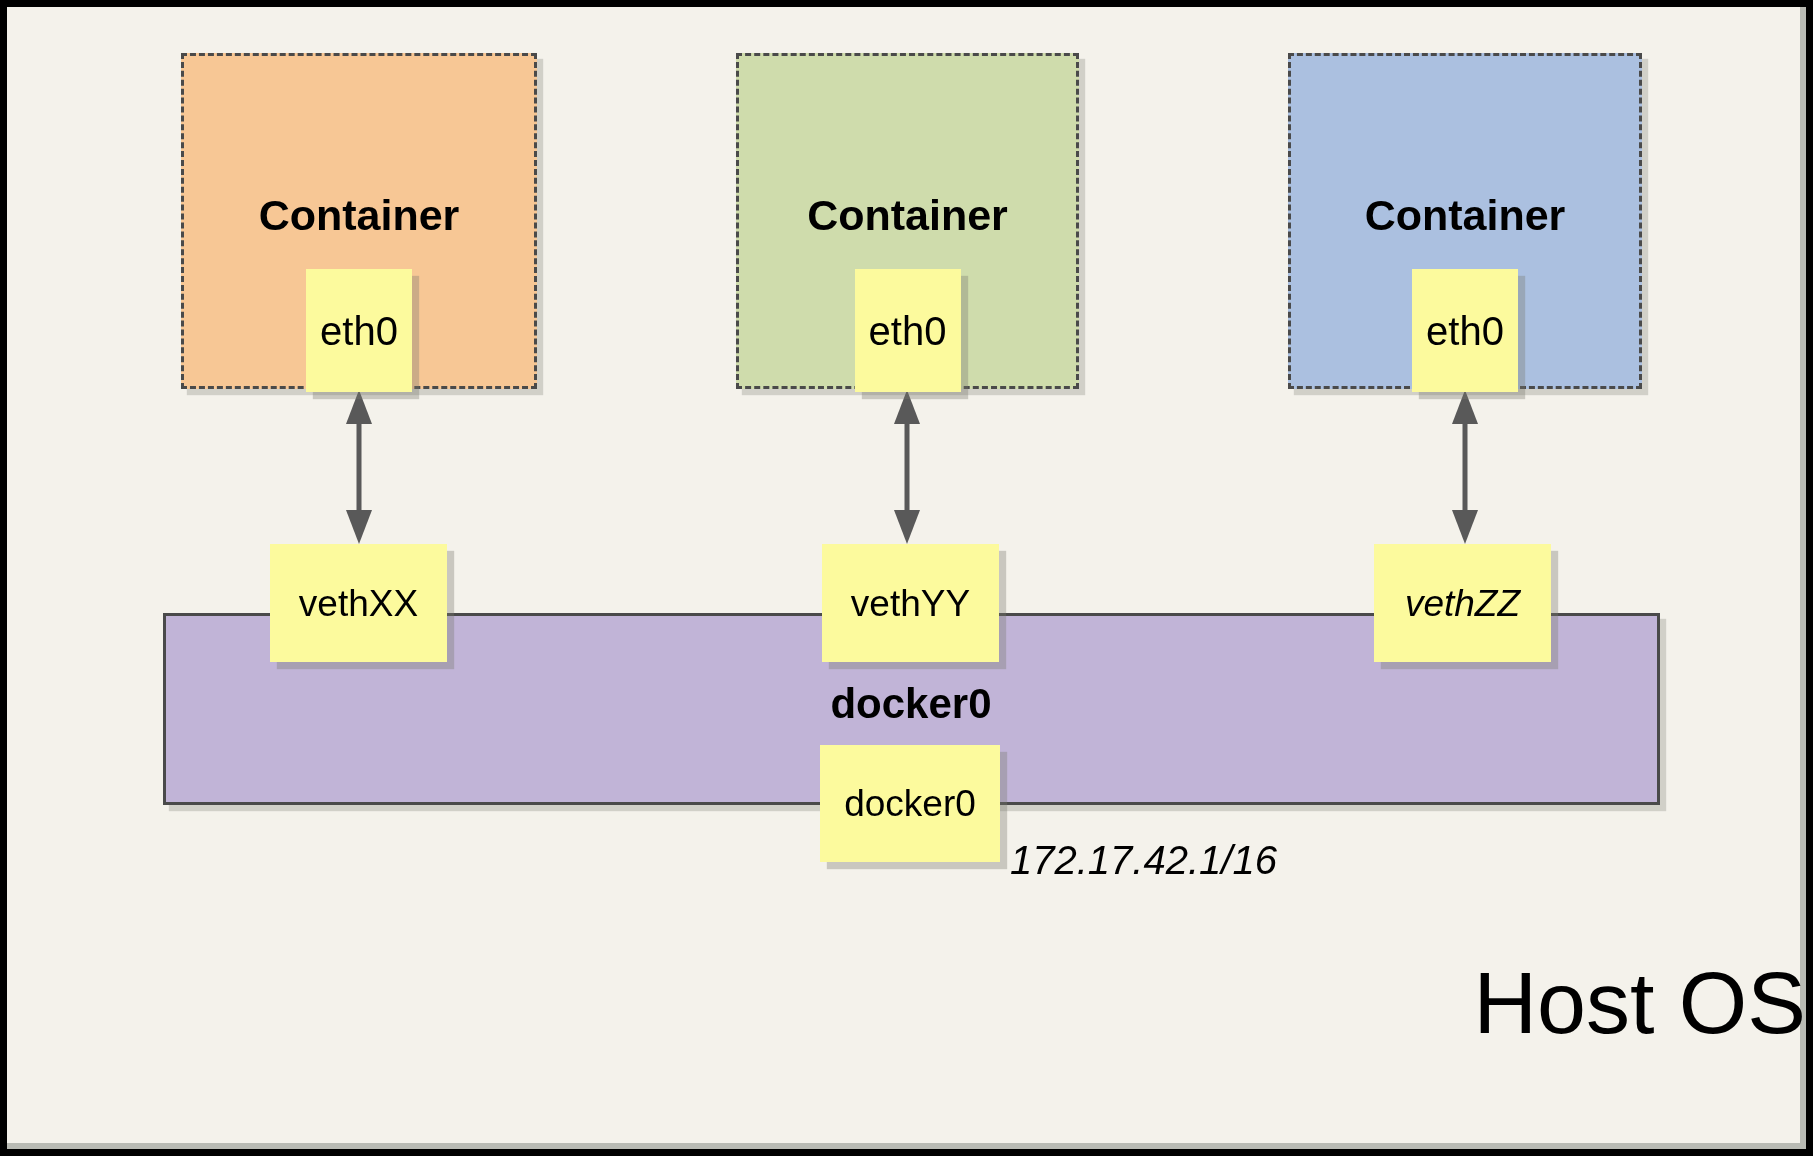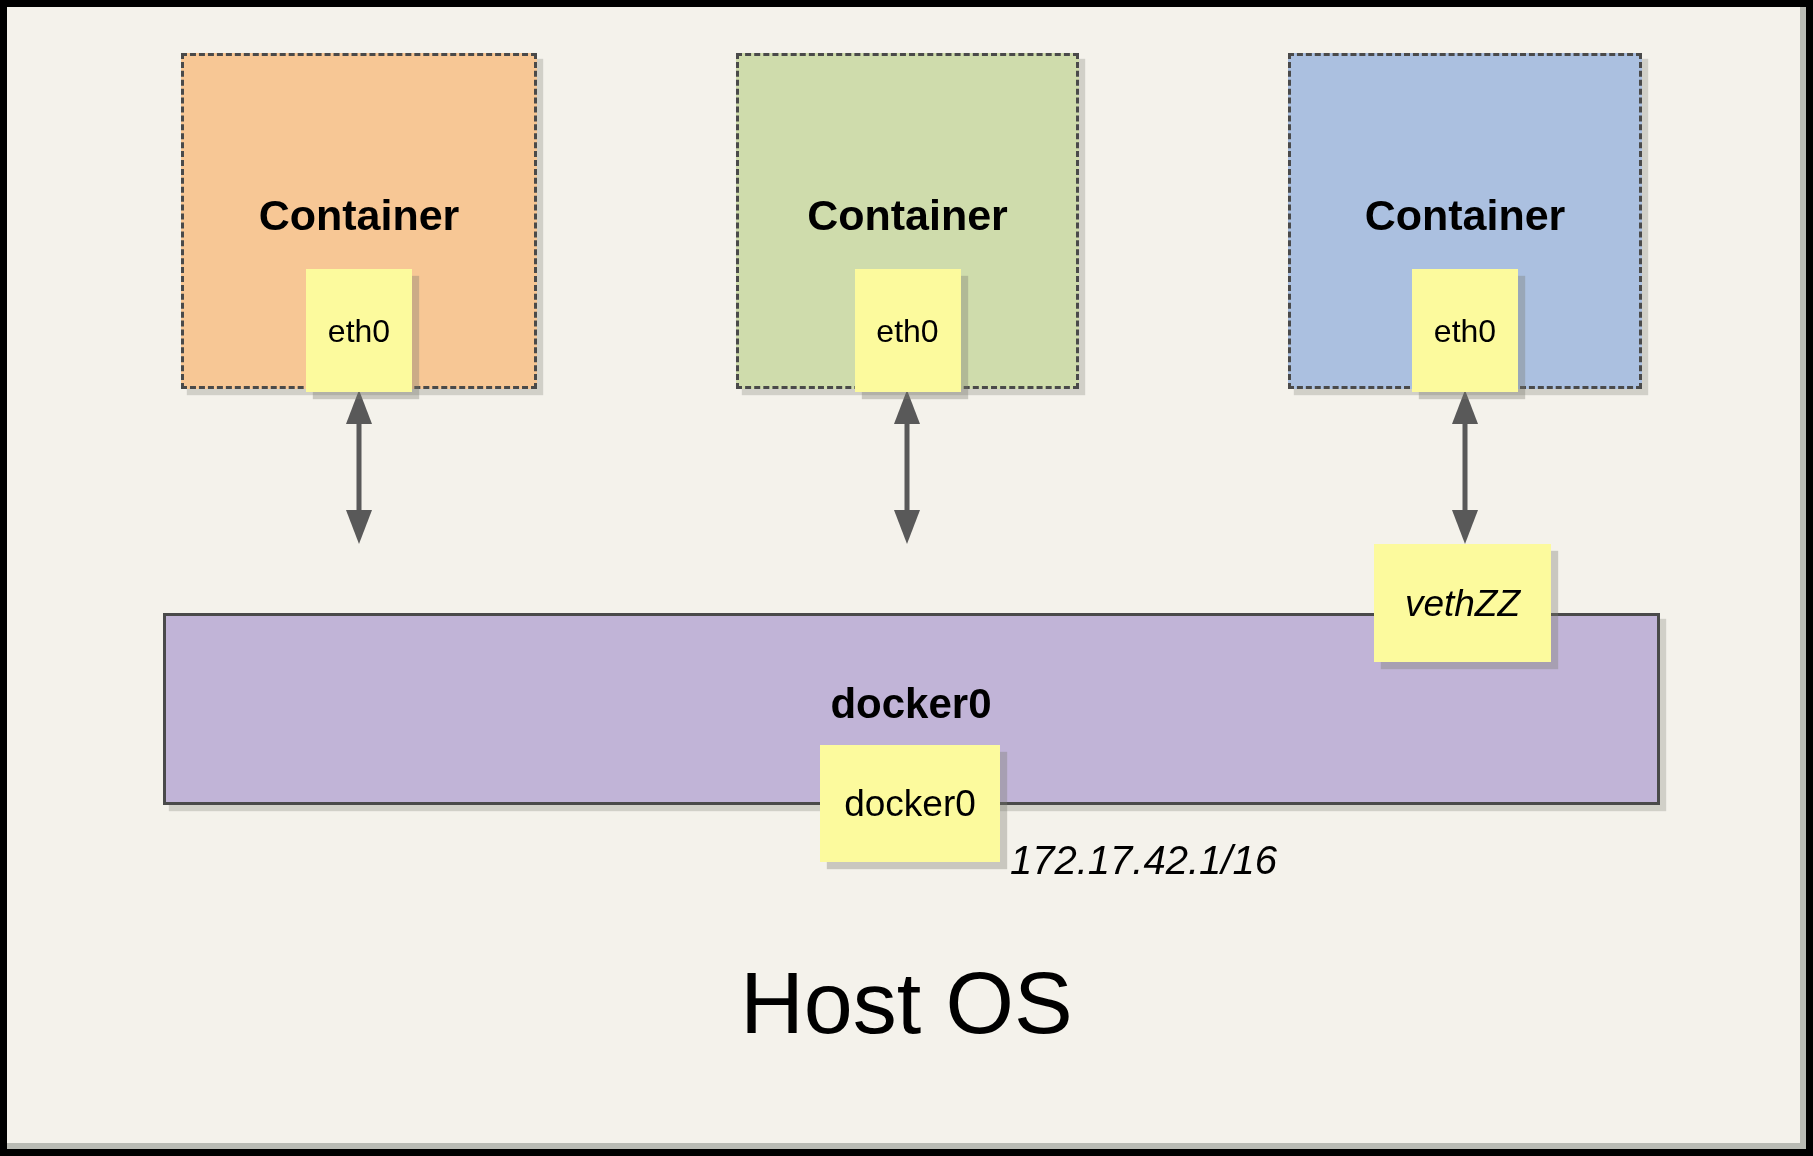--- a/index.html
+++ b/index.html
@@ -40,21 +40,21 @@
   }
 
   
   .iface-box {
     position: absolute;
     background: var(--box-yellow, #FCFA9D);
     box-shadow: 7px 7px 1px rgba(120,120,110,0.35);
     display: flex;
     align-items: center;
     justify-content: center;
-    font-size: 32px;
+    font-size: 40px;
     line-height: 1;
   }
   .eth-box {
     left: 50%;
     margin-left: -53px;
     top: 213px;
     width: 106px;
     height: 123px;
     z-index: 3;
   }
@@ -119,21 +119,21 @@
     line-height: 1;
     z-index: 5;
     font-style: italic;
   }
 
   
   .host-title {
     position: absolute;
     left: 0; right: 0;
     top: 952px;
-    text-align: center;
+    text-align: right;
     font-size: 88px;
     line-height: 1;
   }
 </style>
 </head>
 <body>
 
 <div class="stage">
 
   <div class="container-box container-box-1" style="background-color: rgb(247, 199, 149);">
@@ -166,20 +166,26 @@
     <line class="arrow-line" x1="20" y1="14" x2="20" y2="140"></line>
     <polygon class="arrow-head" points="20,0 7,34 33,34"></polygon>
     <polygon class="arrow-head" points="20,154 7,120 33,120"></polygon>
   </svg>
   <svg class="link-arrow link-arrow-3" width="40" height="154" viewBox="0 0 40 154">
     <line class="arrow-line" x1="20" y1="14" x2="20" y2="140"></line>
     <polygon class="arrow-head" points="20,0 7,34 33,34"></polygon>
     <polygon class="arrow-head" points="20,154 7,120 33,120"></polygon>
   </svg>
 
+  <div class="iface-box veth-box veth-box-1">
+    <span>vethXX</span>
+  </div>
+  <div class="iface-box veth-box veth-box-2">
+    <span>vethYY</span>
+  </div>
   <div class="iface-box veth-box veth-box-3">
     <span>vethZZ</span>
   </div>
 
   <div class="bridge-bar" style="background-color: rgb(193, 180, 215);"></div>
   <div class="bridge-label">docker0</div>
   <div class="iface-box bridge-iface-box">
     <span>docker0</span>
   </div>
   <div class="ip-label">172.17.42.1/16</div>

